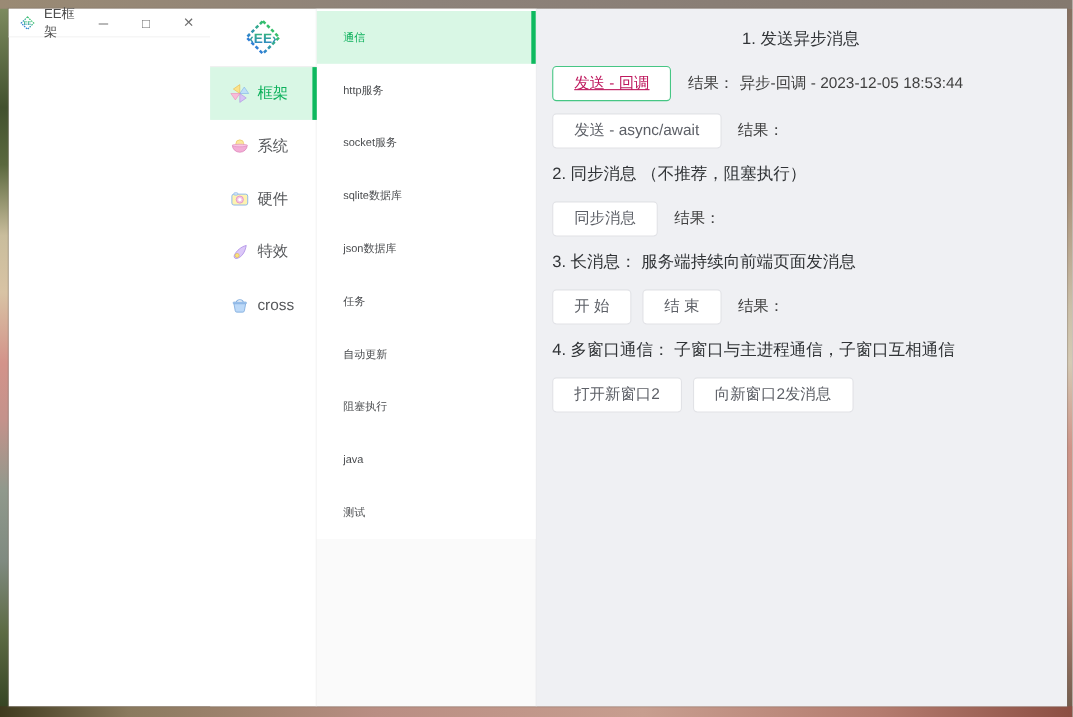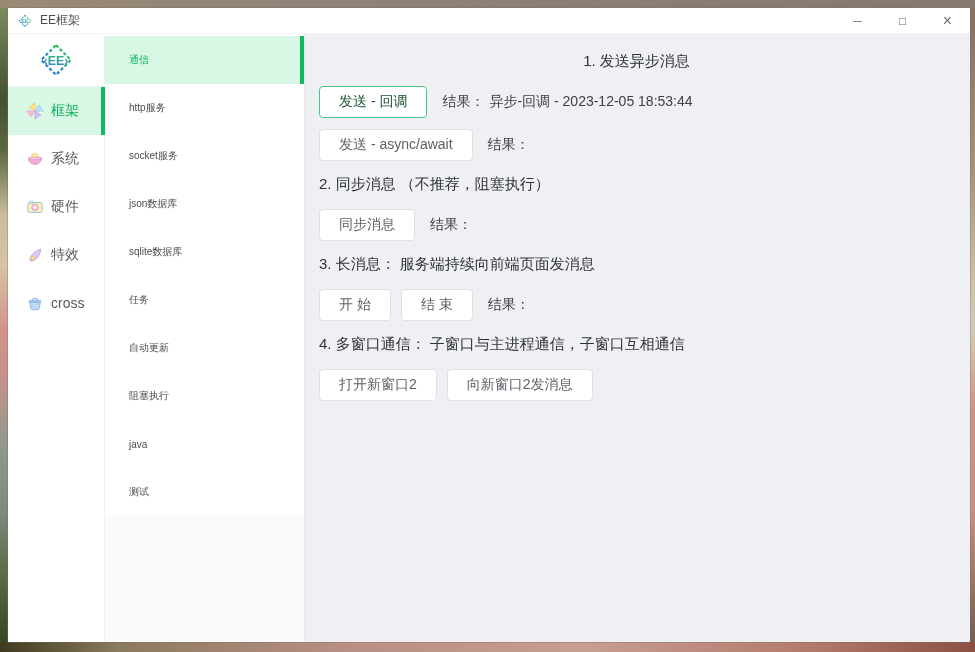--- a/index.html
+++ b/index.html
@@ -10,21 +10,21 @@
   .wp-top   { position:absolute; left:0; top:0; width:975px; height:8px;
               background:linear-gradient(90deg,#9a8a74,#8d827a 40%,#84796f); }
   .wp-left  { position:absolute; left:0; top:8px; width:8px; height:644px;
               background:linear-gradient(180deg,#7c8a5e 0%,#42512e 14%,#5a683e 22%,#c9bd9c 32%,#d8c3a4 40%,#d3938a 50%,#c4928b 58%,#90998c 68%,#7f8a80 78%,#5d6b44 88%,#31401f 100%); }
   .wp-right { position:absolute; left:970px; top:8px; width:5px; height:644px;
               background:linear-gradient(180deg,#857061,#a89078 25%,#cbbfa8 42%,#d5cab4 50%,#cf9488 62%,#c98f7f 78%,#6d5a4a 100%); }
   .wp-bottom{ position:absolute; left:0; top:642px; width:975px; height:10px;
               background:linear-gradient(90deg,#3f3a1e,#8a7a5e 12%,#b98e83 35%,#c79e8f 60%,#b47c6f 82%,#8c4f43 100%); }
 
   .window { position:absolute; left:8px; top:8px; width:962px; height:634px;
-            background:#fff; display:flex; flex-direction:column;
+            background:#fff; display:flex; flex-direction:row;
             box-shadow:0 0 0 1px rgba(120,110,100,.35); }
 
   
   .titlebar { height:26px; flex:0 0 26px; background:#fff; display:flex; align-items:center;
               padding-left:9px; border-bottom:1px solid #f2f2f2; }
   .titlebar .app-ico { width:16px; height:16px; margin-right:7px; flex:0 0 auto; }
   .titlebar .title { font-size:12px; color:#4a4a4a; }
   .tb-spacer { flex:1; }
   .tb-btn { width:45px; height:26px; display:flex; align-items:center; justify-content:center;
             color:#6e6e6e; cursor:default; }
@@ -59,21 +59,21 @@
                width:4px; background:#0eb95f; }
 
   
   .content { flex:1; background:#eff0f3; padding:16px 16px 0 14px; overflow:hidden; }
   .sec-heading { font-size:15px; font-weight:400; color:#303336; margin:14px 0 15px; }
   .content section:first-child .sec-heading { margin-top:2px;text-align:center; }
   .row { display:flex; align-items:center; margin-bottom:11px; }
   .btn { background:#fff; border:1px solid #e1e2e6; border-radius:4px; height:32px;
          padding:0 19px; font-size:14px; color:#5c5f66; margin-right:10px; cursor:pointer;
          font-family:inherit; white-space:nowrap; }
-  .btn.green { border-color:#46c684; color:#14532d; }
+  .btn.green { border-color:#46c684; color:#be185d;text-decoration:underline; }
   .result { font-size:14px; color:#404040; margin-left:5px; }
   .result .rv { margin-left:5px; }
 </style>
 </head>
 <body>
 
 <div class="wp-top"></div>
 <div class="wp-left"></div>
 <div class="wp-right"></div>
 <div class="wp-bottom"></div>
@@ -165,22 +165,22 @@
         </svg>
         <span class="s-label">cross</span>
       </div>
     </div>
 
     <div class="menu">
       <div class="menu-list">
         <div class="menu-item selected">通信</div>
         <div class="menu-item">http服务</div>
         <div class="menu-item">socket服务</div>
+        <div class="menu-item">sqlite数据库</div>
         <div class="menu-item">json数据库</div>
-        <div class="menu-item">sqlite数据库</div>
         <div class="menu-item">任务</div>
         <div class="menu-item">自动更新</div>
         <div class="menu-item">阻塞执行</div>
         <div class="menu-item">java</div>
         <div class="menu-item">测试</div>
       </div>
     </div>
 
     <div class="content">
 

